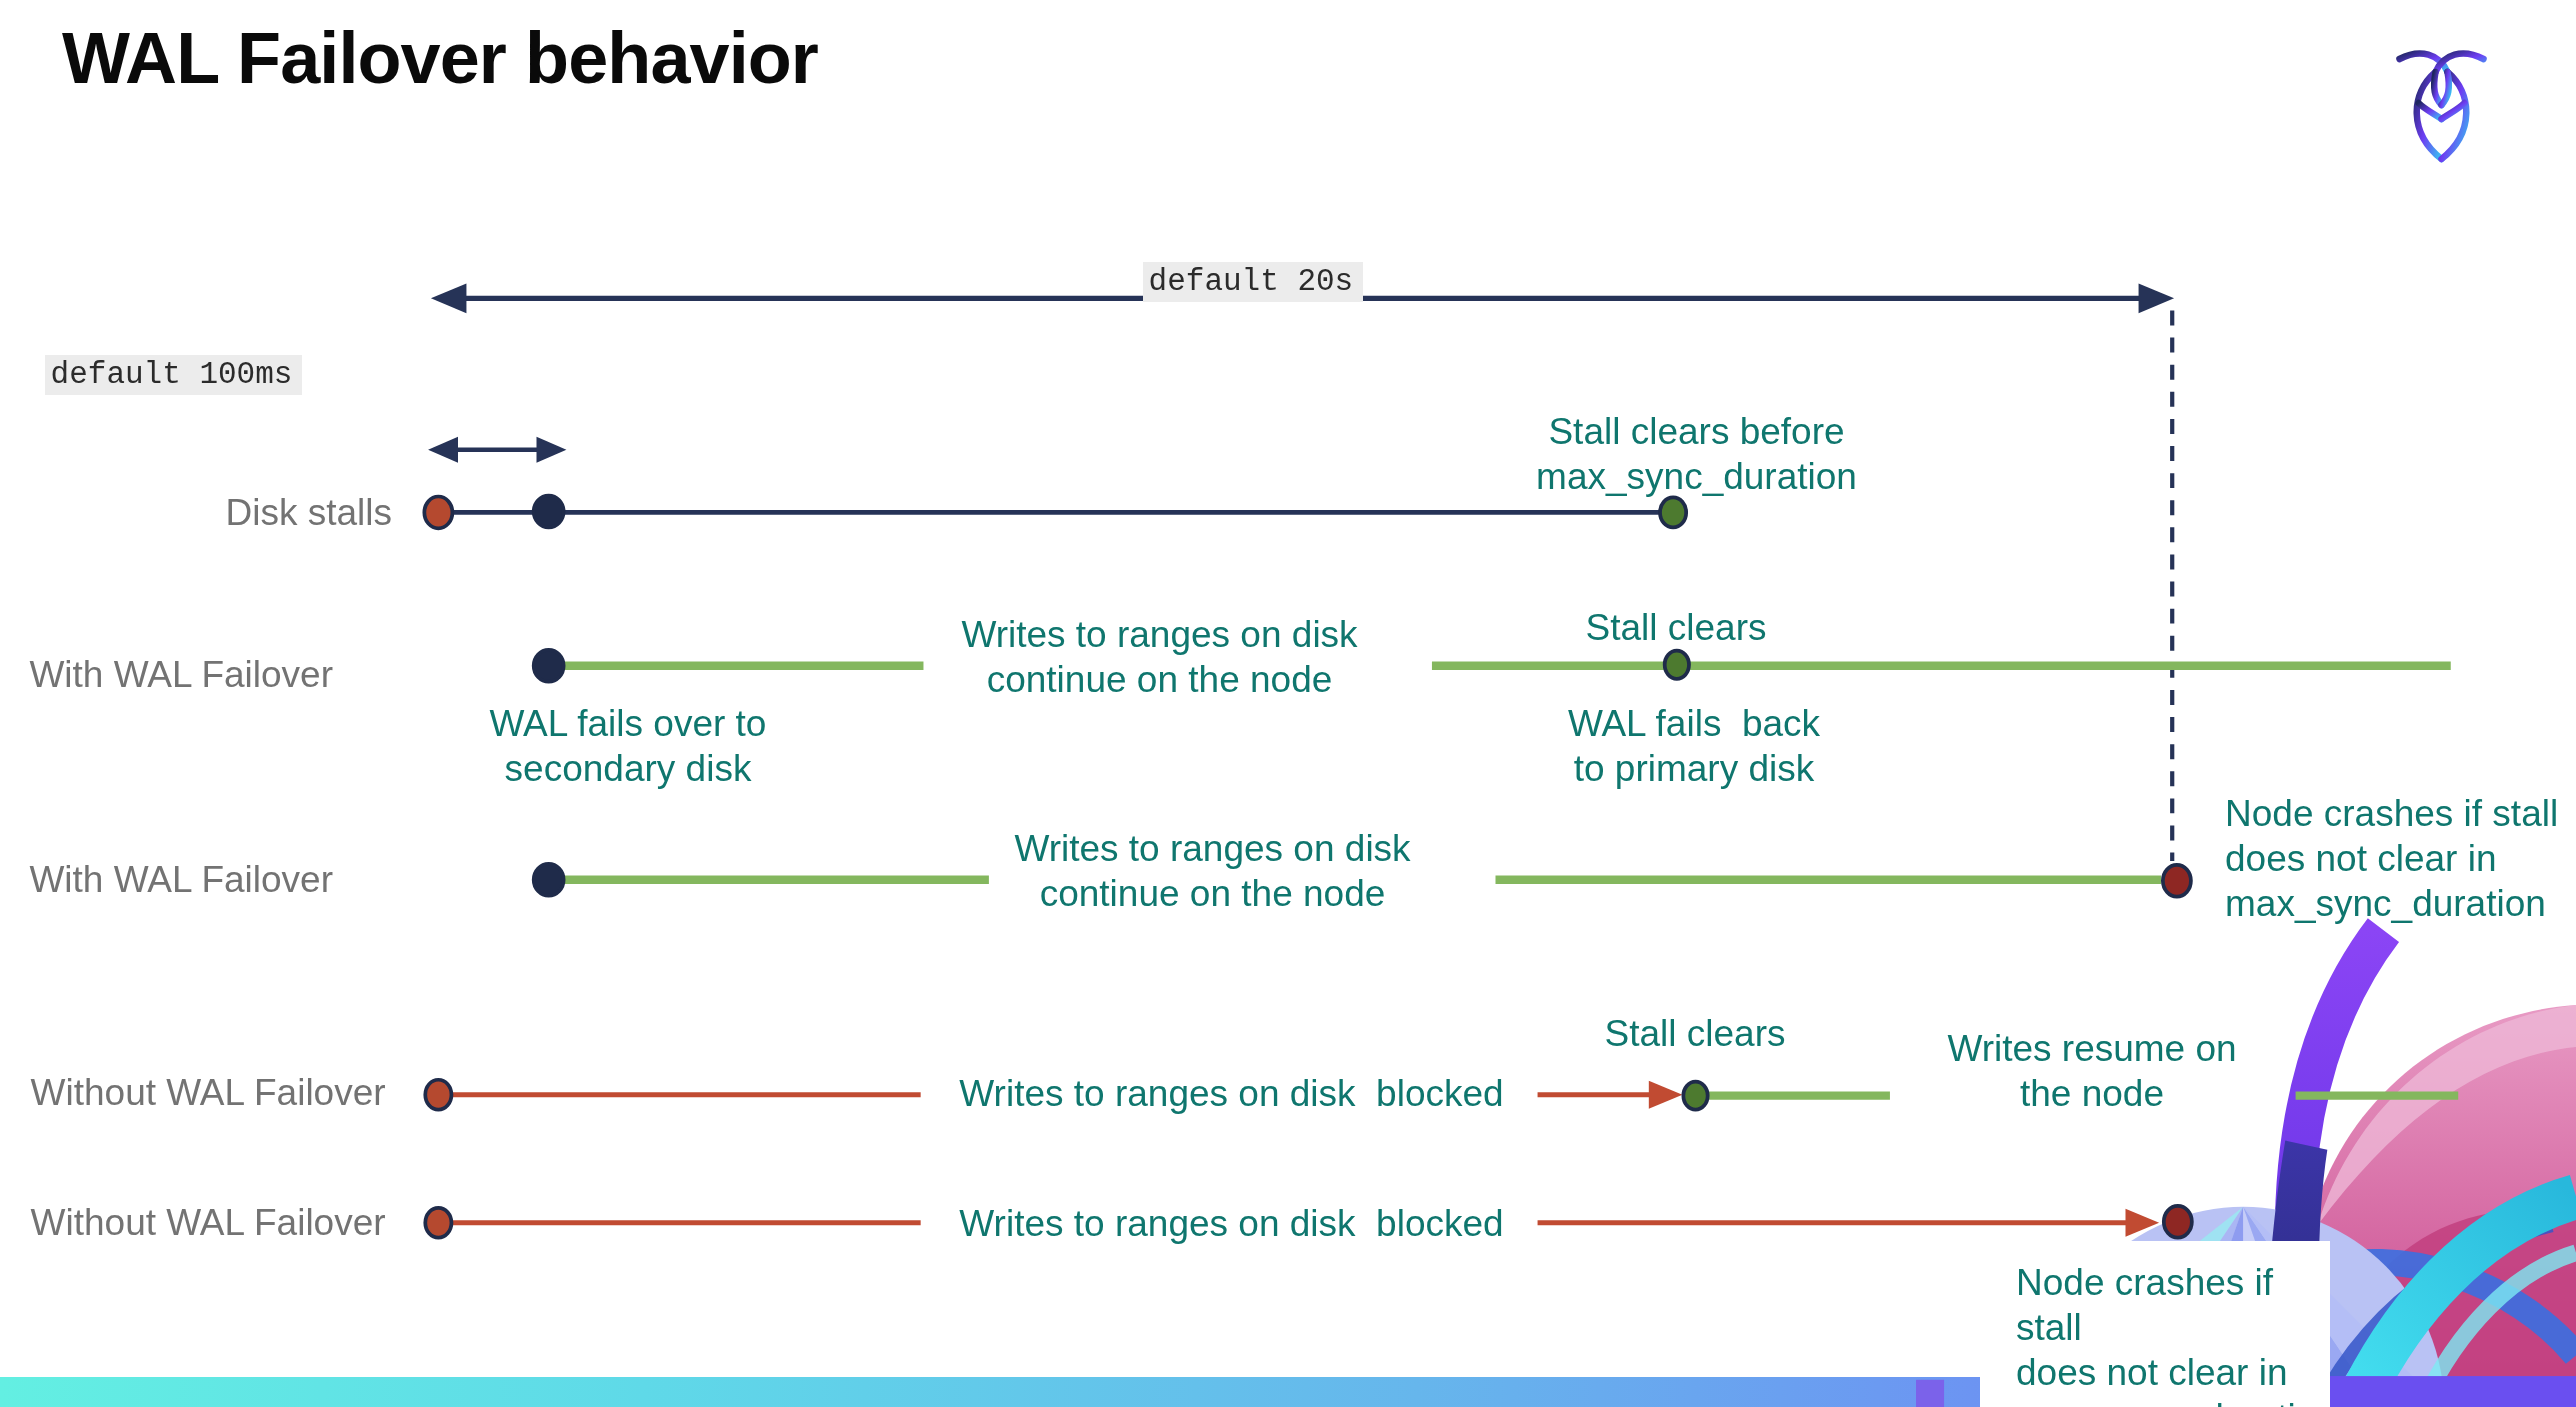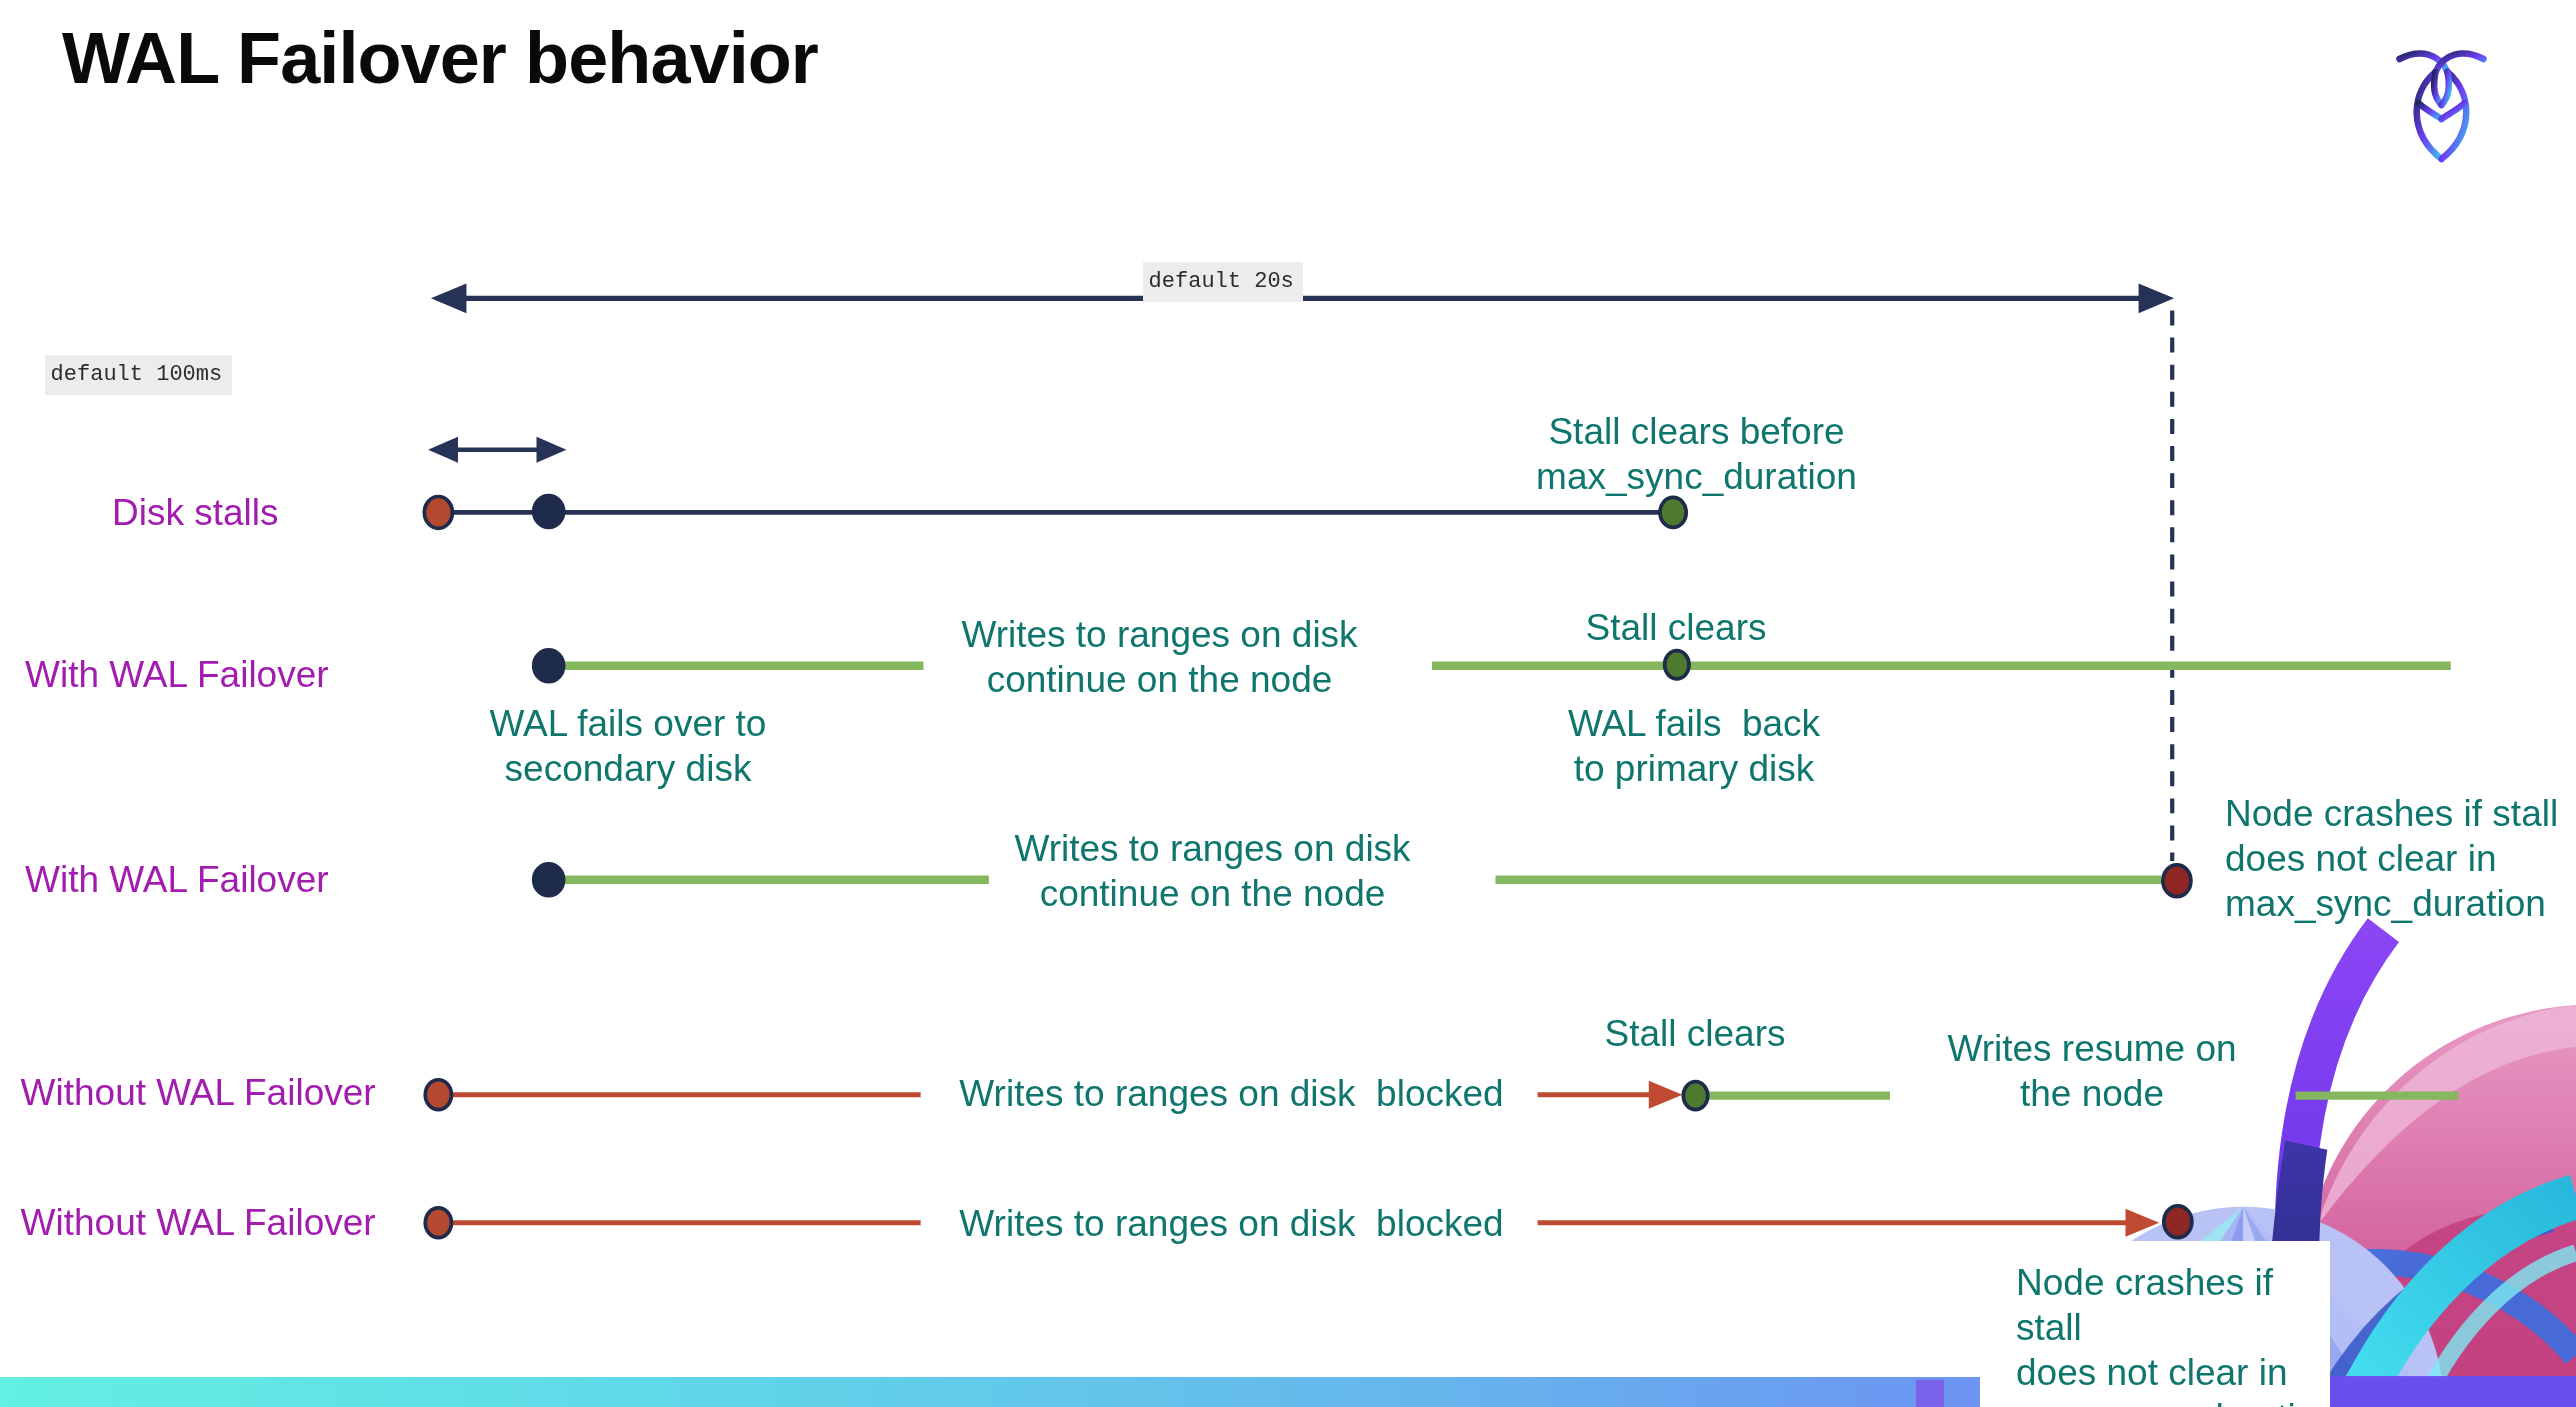--- a/index.html
+++ b/index.html
@@ -1,23 +1,23 @@
 <!DOCTYPE html>
 <html style="font-size:15px"><head>
 <meta charset="utf-8">
 <style>
   html,body{margin:0;padding:0;background:#ffffff;}
   body{width:2576px;height:1408px;position:relative;overflow:hidden;
        font-family:"Liberation Sans",sans-serif;color:#131313;}
   .abs{position:absolute;}
   .title{left:62px;top:17px;font-size:72px;font-weight:800;letter-spacing:-0.9px;color:#0a0a0a;z-index:5;}
-  .rowlabel{font-size:37px;line-height:45px;text-align:left;color:#a21caf;z-index:5;}
+  .rowlabel{font-size:37px;line-height:45px;text-align:right;color:#737373;z-index:5;}
   .note{font-size:37px;line-height:45px;color:#0f766e;white-space:pre-wrap;z-index:5;}
   .center{text-align:center;}
-  .codeblock{z-index:5;font-family:"Liberation Mono",monospace;font-size:22px;line-height:34px;color:#2b2b2b;}
+  .codeblock{z-index:5;font-family:"Liberation Mono",monospace;font-size:31px;line-height:34px;color:#2b2b2b;}
   .codeblock span{display:table;background:#ececec;padding:2.8px 9.3px 2.8px 5.6px;margin-bottom:2.8px;}
   .diagram{left:0;top:0;width:2576px;height:1408px;z-index:3;pointer-events:none;}
   .art{left:1916px;top:916px;width:660px;height:492px;z-index:1;}
   .bottombar{left:0;top:1377px;width:2576px;height:31px;z-index:0;
      background:linear-gradient(90deg,#63efe2 0%,#5fd9e8 25%,#66b6ec 55%,#6d8ff3 80%,#7e6cf0 100%);}
   .whitebox{left:1980px;top:1241px;width:350px;height:166px;background:#ffffff;z-index:2;}
   .whitebox .note{position:absolute;left:36px;top:18.7px;}
   .logo{left:2395px;top:45px;width:93px;height:118px;z-index:5;}
 </style>
 </head>

